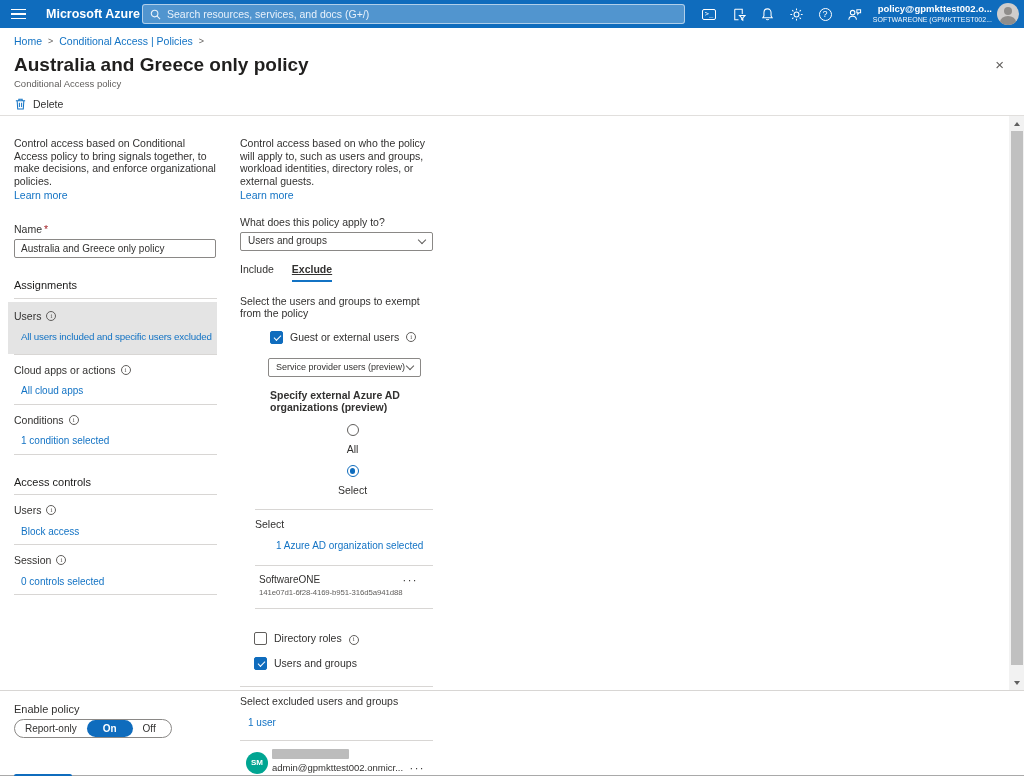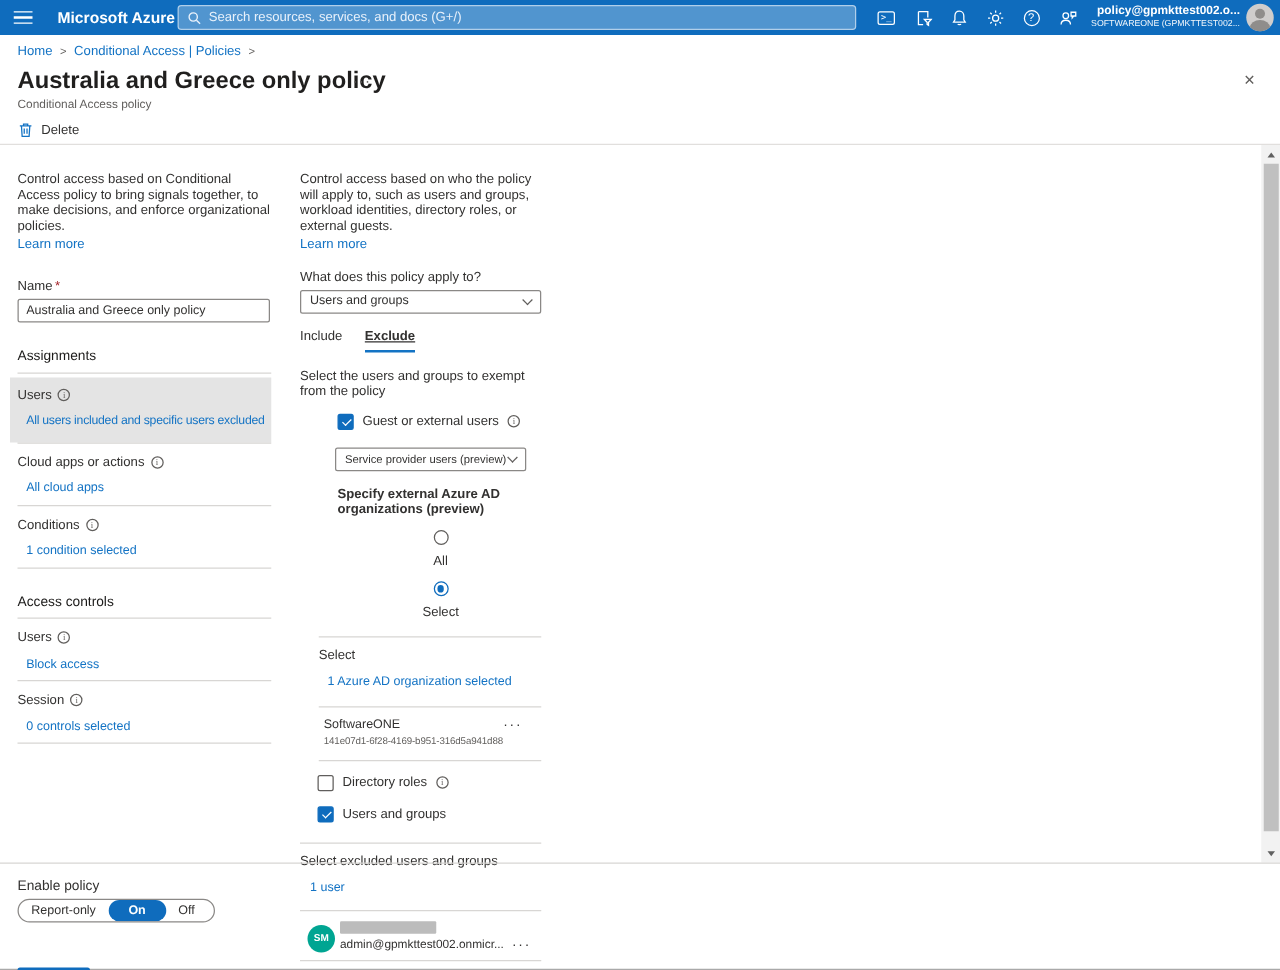--- a/index.html
+++ b/index.html
@@ -269,33 +269,33 @@
       <span class="radio"></span>
       <span>All</span>
     </div>
     <div class="radiorow" style="margin-left:32px;">
       <span class="radio on"></span>
       <span>Select</span>
     </div>
 
     <hr class="div" style="margin-left:15px; margin-top:12px;">
     <div style="margin-left:15px; margin-top:8px;">Select</div>
-    <a class="link" style="display:block; margin:10px 0 0 22px; font-size:10px;">1 Azure AD organization selected</a>
+    <a class="link" style="display:block; margin:10px 0 0 36px; font-size:10px;">1 Azure AD organization selected</a>
     <hr class="div" style="margin-left:15px; margin-top:12px;">
 
     <div class="org-row" style="margin-left:19px;">
       <div style="flex:1;">
         <div class="org-name">SoftwareONE</div>
         <div class="org-id">141e07d1-6f28-4169-b951-316d5a941d88</div>
       </div>
       <span class="more-dots" style="margin-right:15px;">···</span>
     </div>
     <hr class="div" style="margin-left:15px; margin-top:8px;">
 
-    <div class="cbrow" style="margin-left:14px; margin-top:11px;">
+    <div class="cbrow" style="margin-left:14px; margin-top:23px;align-items:flex-end;">
       <span class="cb"></span>
       <span>Directory roles</span>
       <span class="info"></span>
     </div>
     <div class="cbrow" style="margin-left:14px; margin-top:12px;">
       <span class="cb checked"></span>
       <span>Users and groups</span>
     </div>
 
     <hr class="div" style="margin-top:16px;">

